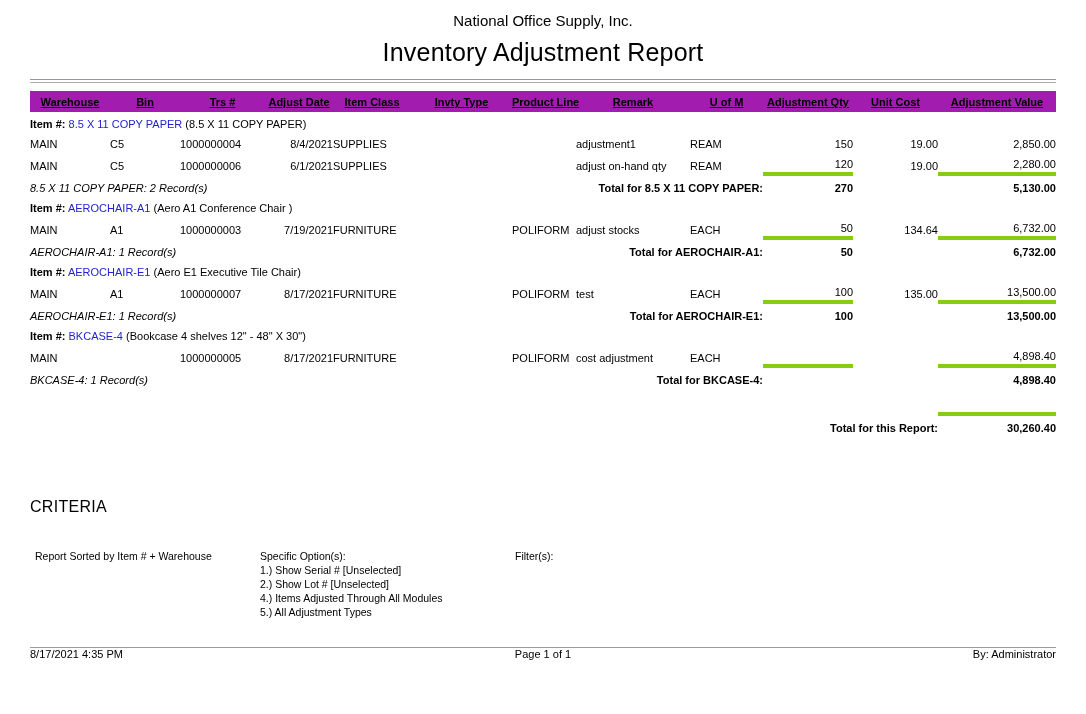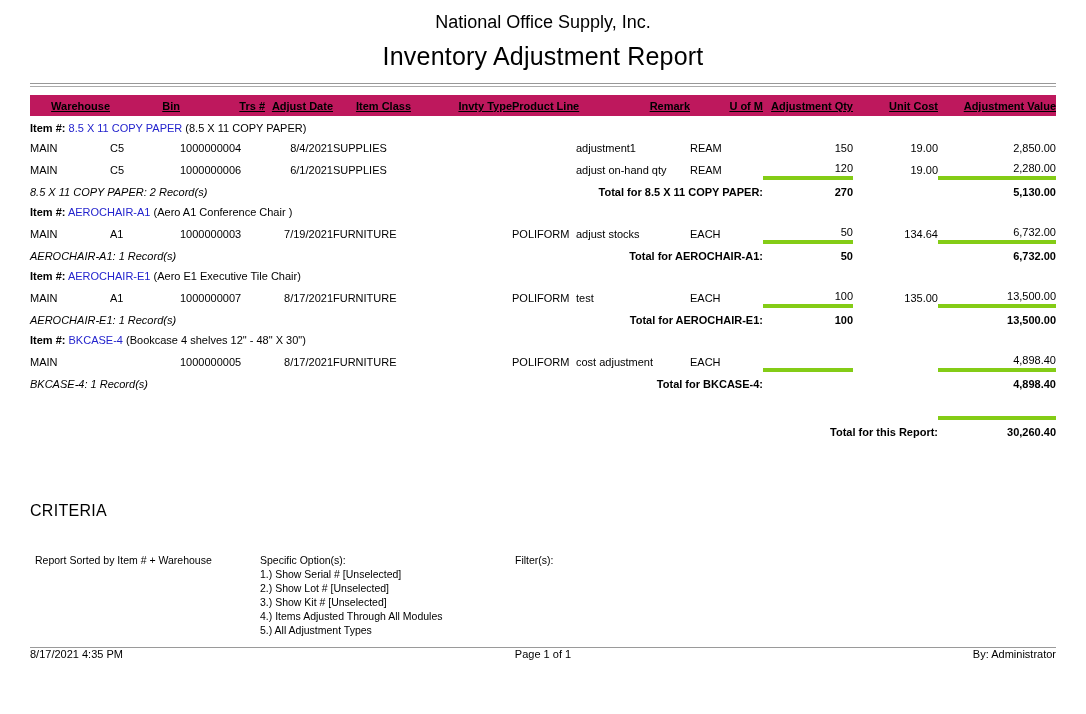--- a/index.html
+++ b/index.html
@@ -4,42 +4,42 @@
 <style>
   * { box-sizing: border-box; }
   html, body { margin: 0; padding: 0; background: #ffffff; }
   body {
     font-family: "Liberation Sans", sans-serif;
     color: #000;
     width: 1086px;
   }
   .page { position: relative; width: 1086px; height: 714px; overflow: hidden; background: #fff; }
 
-  .company-name { padding-top: 12px; text-align: center; font-size: 18px; }
+  .company-name { padding-top: 12px; text-align: center; font-size: 15px; }
   .report-title { text-align: center; font-size: 25px; margin-top: 9px; font-weight: normal; letter-spacing: 0.2px; }
 
   .rule-double {
     margin: 12px 30px 0 30px;
     height: 4px;
     border-top: 1px solid #989898;
     border-bottom: 1px solid #ababab;
   }
 
   table.report {
     width: 1026px;
     margin: 8px 30px 0 30px;
     border-collapse: collapse;
     table-layout: fixed;
     font-size: 11px;
   }
   table.report th {
-    background: #be185d;
+    background: #a21caf;
     font-weight: bold;
     text-decoration: underline;
-    text-align: right;
+    text-align: center;
     padding: 5px 0 4px 0;
     white-space: nowrap;
     overflow: visible;
     margin-top: 34px;
   }
   table.report td {
     padding: 6px 0 2px 0;
     white-space: nowrap;
     overflow: visible;
     vertical-align: bottom;
@@ -258,21 +258,20 @@
     </table>
 
   <div class="criteria">
     <div class="criteria-heading">CRITERIA</div>
     <div class="criteria-cols">
       <div class="criteria-sort">Report Sorted by Item # + Warehouse</div>
       <div class="criteria-options">
         <div>Specific Option(s):</div>
         <div class="opt">1.) Show Serial # [Unselected]</div>
         <div class="opt">2.) Show Lot # [Unselected]</div>
-        <div class="opt">3.) Show Kit # [Unselected]</div>
         <div class="opt">4.) Items Adjusted Through All Modules</div>
         <div class="opt">5.) All Adjustment Types</div>
       </div>
       <div class="criteria-filters">Filter(s):</div>
     </div>
   </div>
 
   <div class="footer">
     <div>8/17/2021 4:35 PM</div>
     <div class="footer-center">Page 1 of 1</div>

